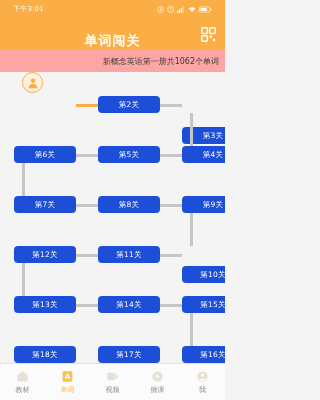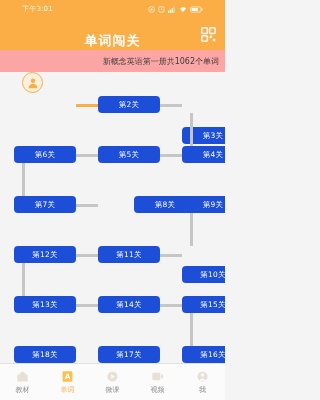--- a/index.html
+++ b/index.html
@@ -8,21 +8,21 @@
     font-family:"DejaVu Sans","Liberation Sans",sans-serif;
     background:#f4f4f4;
     overflow:hidden;
     position:relative;
   }
 
   
   .statusbar{
     height:18px; background:#fbae45;
     display:flex; align-items:center; justify-content:space-between;
-    padding:0 22px; color:#ffffff;
+    padding:0 13px; color:#ffffff;
   }
   .status-time{ font-size:7px; letter-spacing:.2px; opacity:.95; }
   .status-icons{ display:flex; align-items:center; gap:3px; }
   .si{ display:block; opacity:.92; }
 
   
   .header{
     height:32px; background:#fbae45;
     display:flex; align-items:flex-end; justify-content:center;
     position:relative;
@@ -140,21 +140,21 @@
   <div class="conn h" style="left:160px; top:82px; width:22px;"></div>
   <div class="node" style="left:14px;  top:74px;">第6关</div>
   <div class="node" style="left:98px;  top:74px;">第5关</div>
   <div class="node" style="left:182px; top:74px;">第4关</div>
 
   <div class="conn v" style="left:22px; top:91px; height:33px;"></div>
 
   <div class="conn h" style="left:76px;  top:132px; width:22px;"></div>
   <div class="conn h" style="left:160px; top:132px; width:22px;"></div>
   <div class="node" style="left:14px;  top:124px;">第7关</div>
-  <div class="node" style="left:98px;  top:124px;margin-left:36px;">第8关</div>
+  <div class="node" style="left:98px;  top:124px;">第8关</div>
   <div class="node" style="left:182px; top:124px;">第9关</div>
 
   <div class="conn v" style="left:190px; top:141px; height:33px;"></div>
 
   <div class="conn h" style="left:76px;  top:182px; width:22px;"></div>
   <div class="conn h" style="left:160px; top:182px; width:22px;"></div>
   <div class="node" style="left:14px;  top:174px;">第12关</div>
   <div class="node" style="left:98px;  top:174px;">第11关</div>
   <div class="node" style="left:182px; top:174px;margin-top:20px;">第10关</div>
 
@@ -190,35 +190,35 @@
         <rect x="2" y="1.4" width="12" height="13.2" rx="1.6" fill="#fbc04d"></rect>
         <text x="8" y="11.4" font-size="9" font-family="DejaVu Sans, sans-serif" font-weight="bold" fill="#ffffff" text-anchor="middle">A</text>
       </svg>
     </span>
     <span class="tab-label">单词</span>
   </div>
 
   <div class="tab">
     <span class="tab-icon">
       <svg width="13" height="13" viewBox="0 0 16 16">
+        <rect x="1.6" y="3.4" width="10" height="9.2" rx="1.4" fill="#e7e0d4"></rect>
+        <path d="M12.2 7.2 14.8 5v6l-2.6-2.2Z" fill="#e7e0d4"></path>
+      </svg>
+    </span>
+    <span class="tab-label">视频</span>
+  </div>
+
+  <div class="tab">
+    <span class="tab-icon">
+      <svg width="13" height="13" viewBox="0 0 16 16">
         <circle cx="8" cy="8" r="6.3" fill="#e7e0d4"></circle>
         <path d="M6.4 5.2 11 8l-4.6 2.8Z" fill="#fbfbfb"></path>
       </svg>
     </span>
     <span class="tab-label">微课</span>
-  </div>
-
-  <div class="tab">
-    <span class="tab-icon">
-      <svg width="13" height="13" viewBox="0 0 16 16">
-        <rect x="1.6" y="3.4" width="10" height="9.2" rx="1.4" fill="#e7e0d4"></rect>
-        <path d="M12.2 7.2 14.8 5v6l-2.6-2.2Z" fill="#e7e0d4"></path>
-      </svg>
-    </span>
-    <span class="tab-label">视频</span>
   </div>
 
   <div class="tab">
     <span class="tab-icon">
       <svg width="13" height="13" viewBox="0 0 16 16">
         <circle cx="8" cy="8" r="6.3" fill="#e7e0d4"></circle>
         <circle cx="8" cy="6.2" r="2.1" fill="#fbfbfb"></circle>
         <path d="M3.9 13.2a4.4 4.4 0 0 1 8.2 0Z" fill="#fbfbfb"></path>
       </svg>
     </span>

